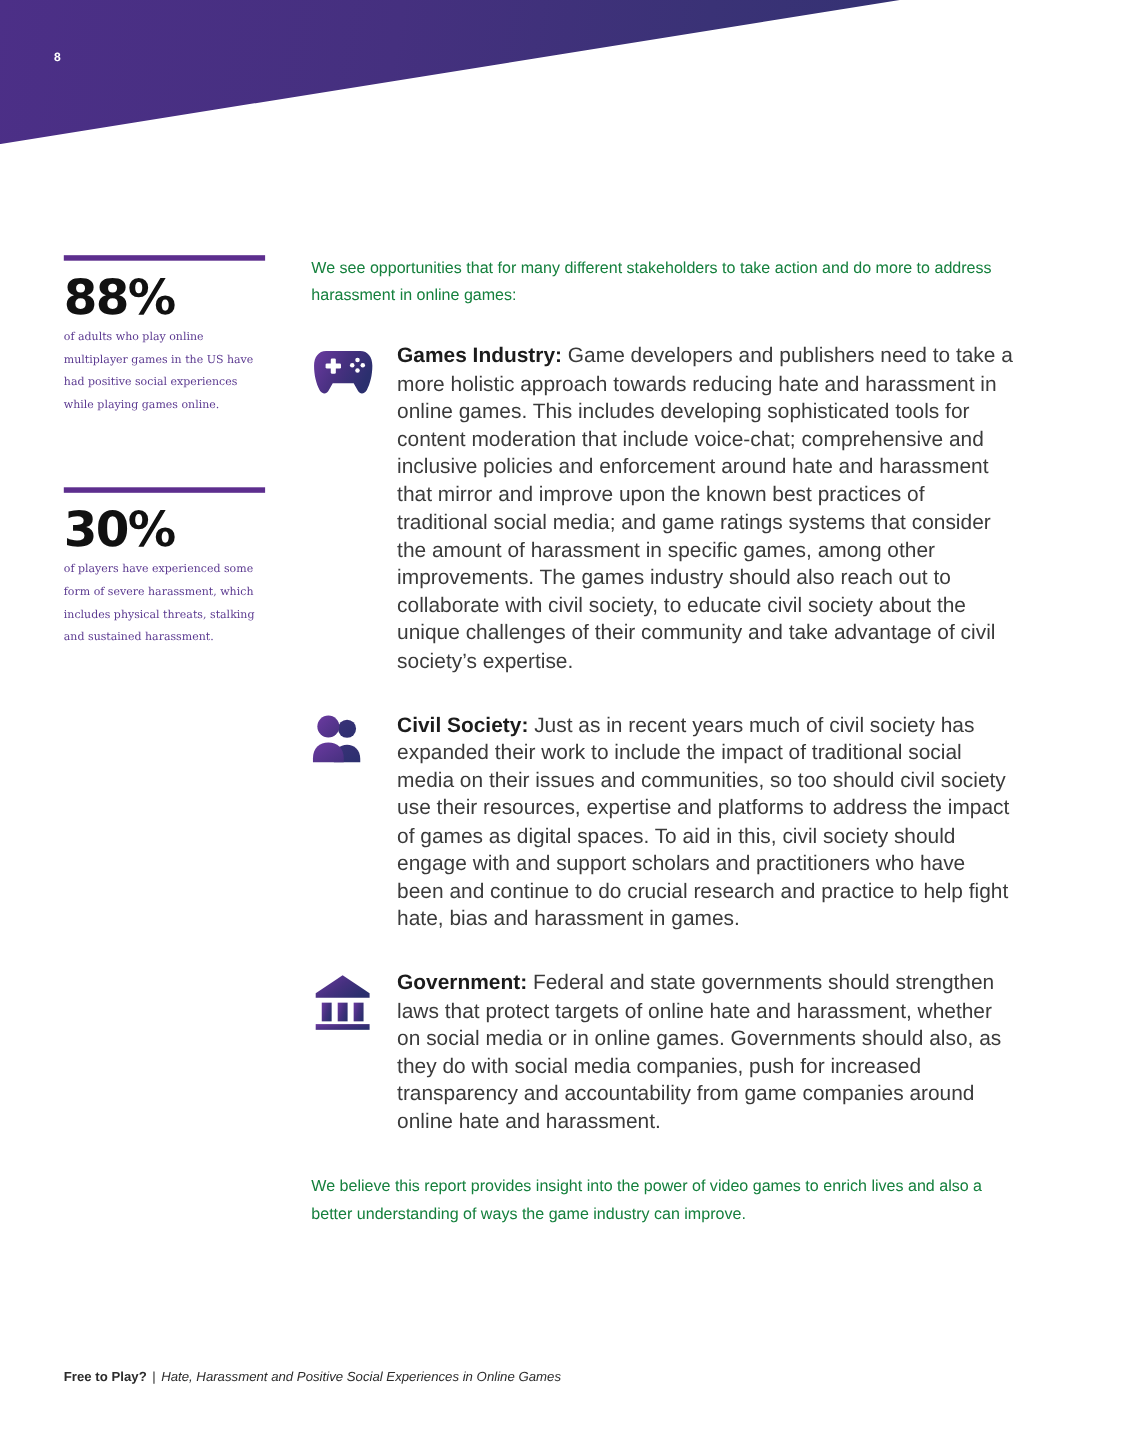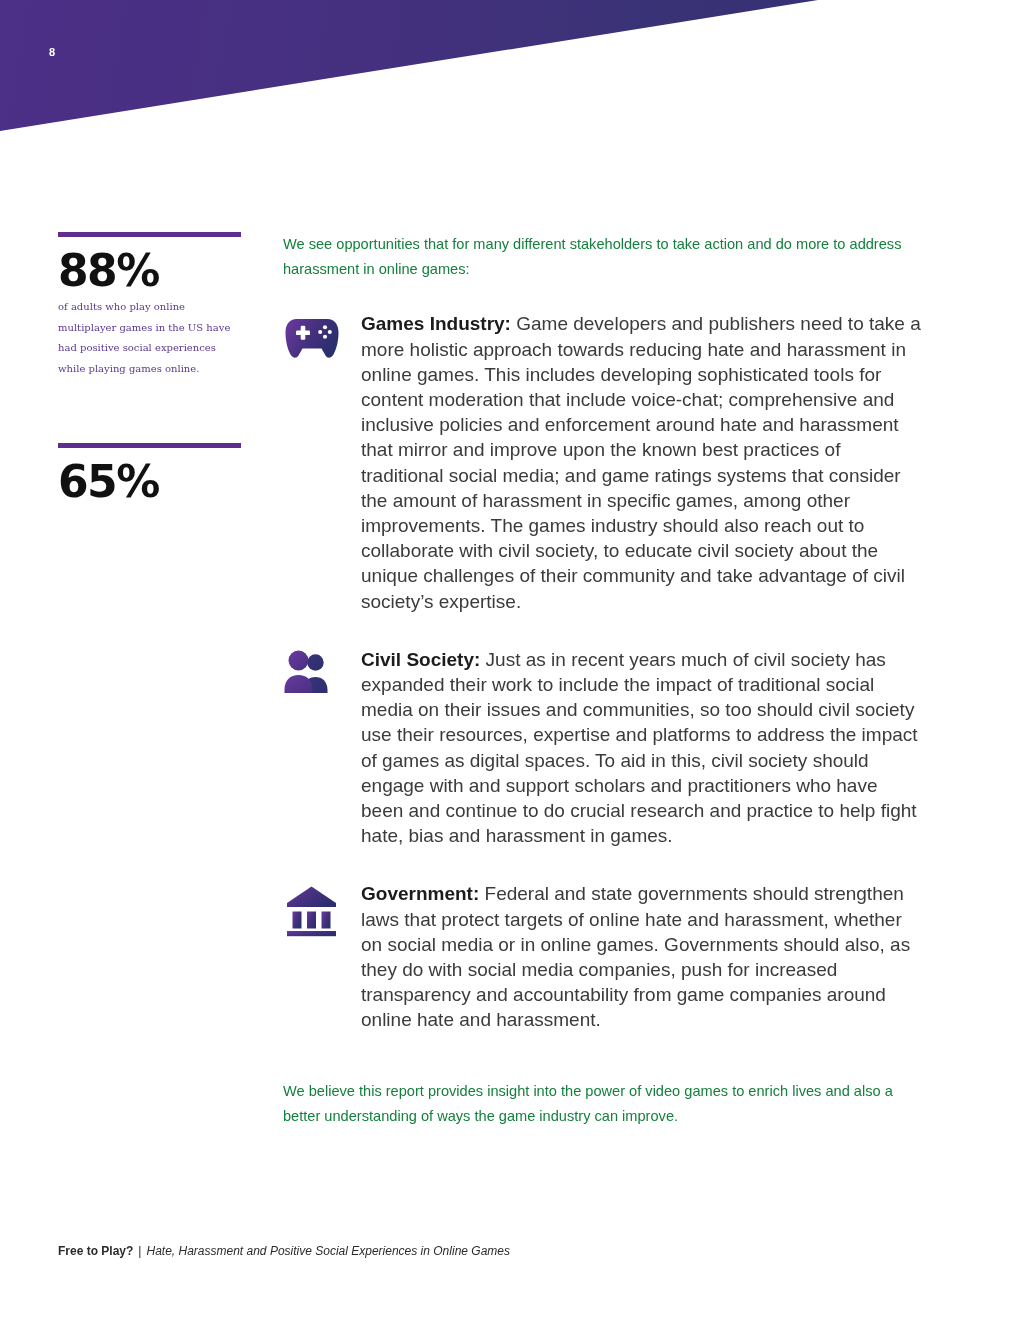--- a/index.html
+++ b/index.html
@@ -113,21 +113,21 @@
     font-family: "Liberation Sans", sans-serif;
     font-size: 19px;
     line-height: 25.2px;
     color: #3b3b3b;
     margin: 0;
   }
   .section-label {
     font-weight: bold;
     color: #1c1c1c;
   }
-  .closing-par { margin-top: 46px; }
+  .closing-par { margin-top: 34px; }
 
   
   .footer {
     position: absolute;
     left: 58px;
     bottom: 62px;
     font-size: 12px;
     color: #2b2b2b;
     font-family: "Liberation Sans", sans-serif;
     white-space: nowrap;
@@ -148,21 +148,22 @@
     <div class="stat-column">
 
       <div class="stat-block">
         <div class="stat-rule"></div>
         <div class="stat-number">88%</div>
         <p class="stat-desc">of adults who play online multiplayer games in the US have had positive social experiences while playing games online.</p>
       </div>
 
       <div class="stat-block second">
         <div class="stat-rule"></div>
-        <div class="stat-number">65%</div>
+        <div class="stat-number">30%</div>
+        <p class="stat-desc">of players have experienced some form of severe harassment, which includes physical threats, stalking and sustained harassment.</p>
       </div>
 
     </div>
 
     <div class="content-column">
 
       <p class="body-par">We see opportunities that for many different stakeholders to take action and do more to address harassment in online games:</p>
 
       <div class="section-list">
 

